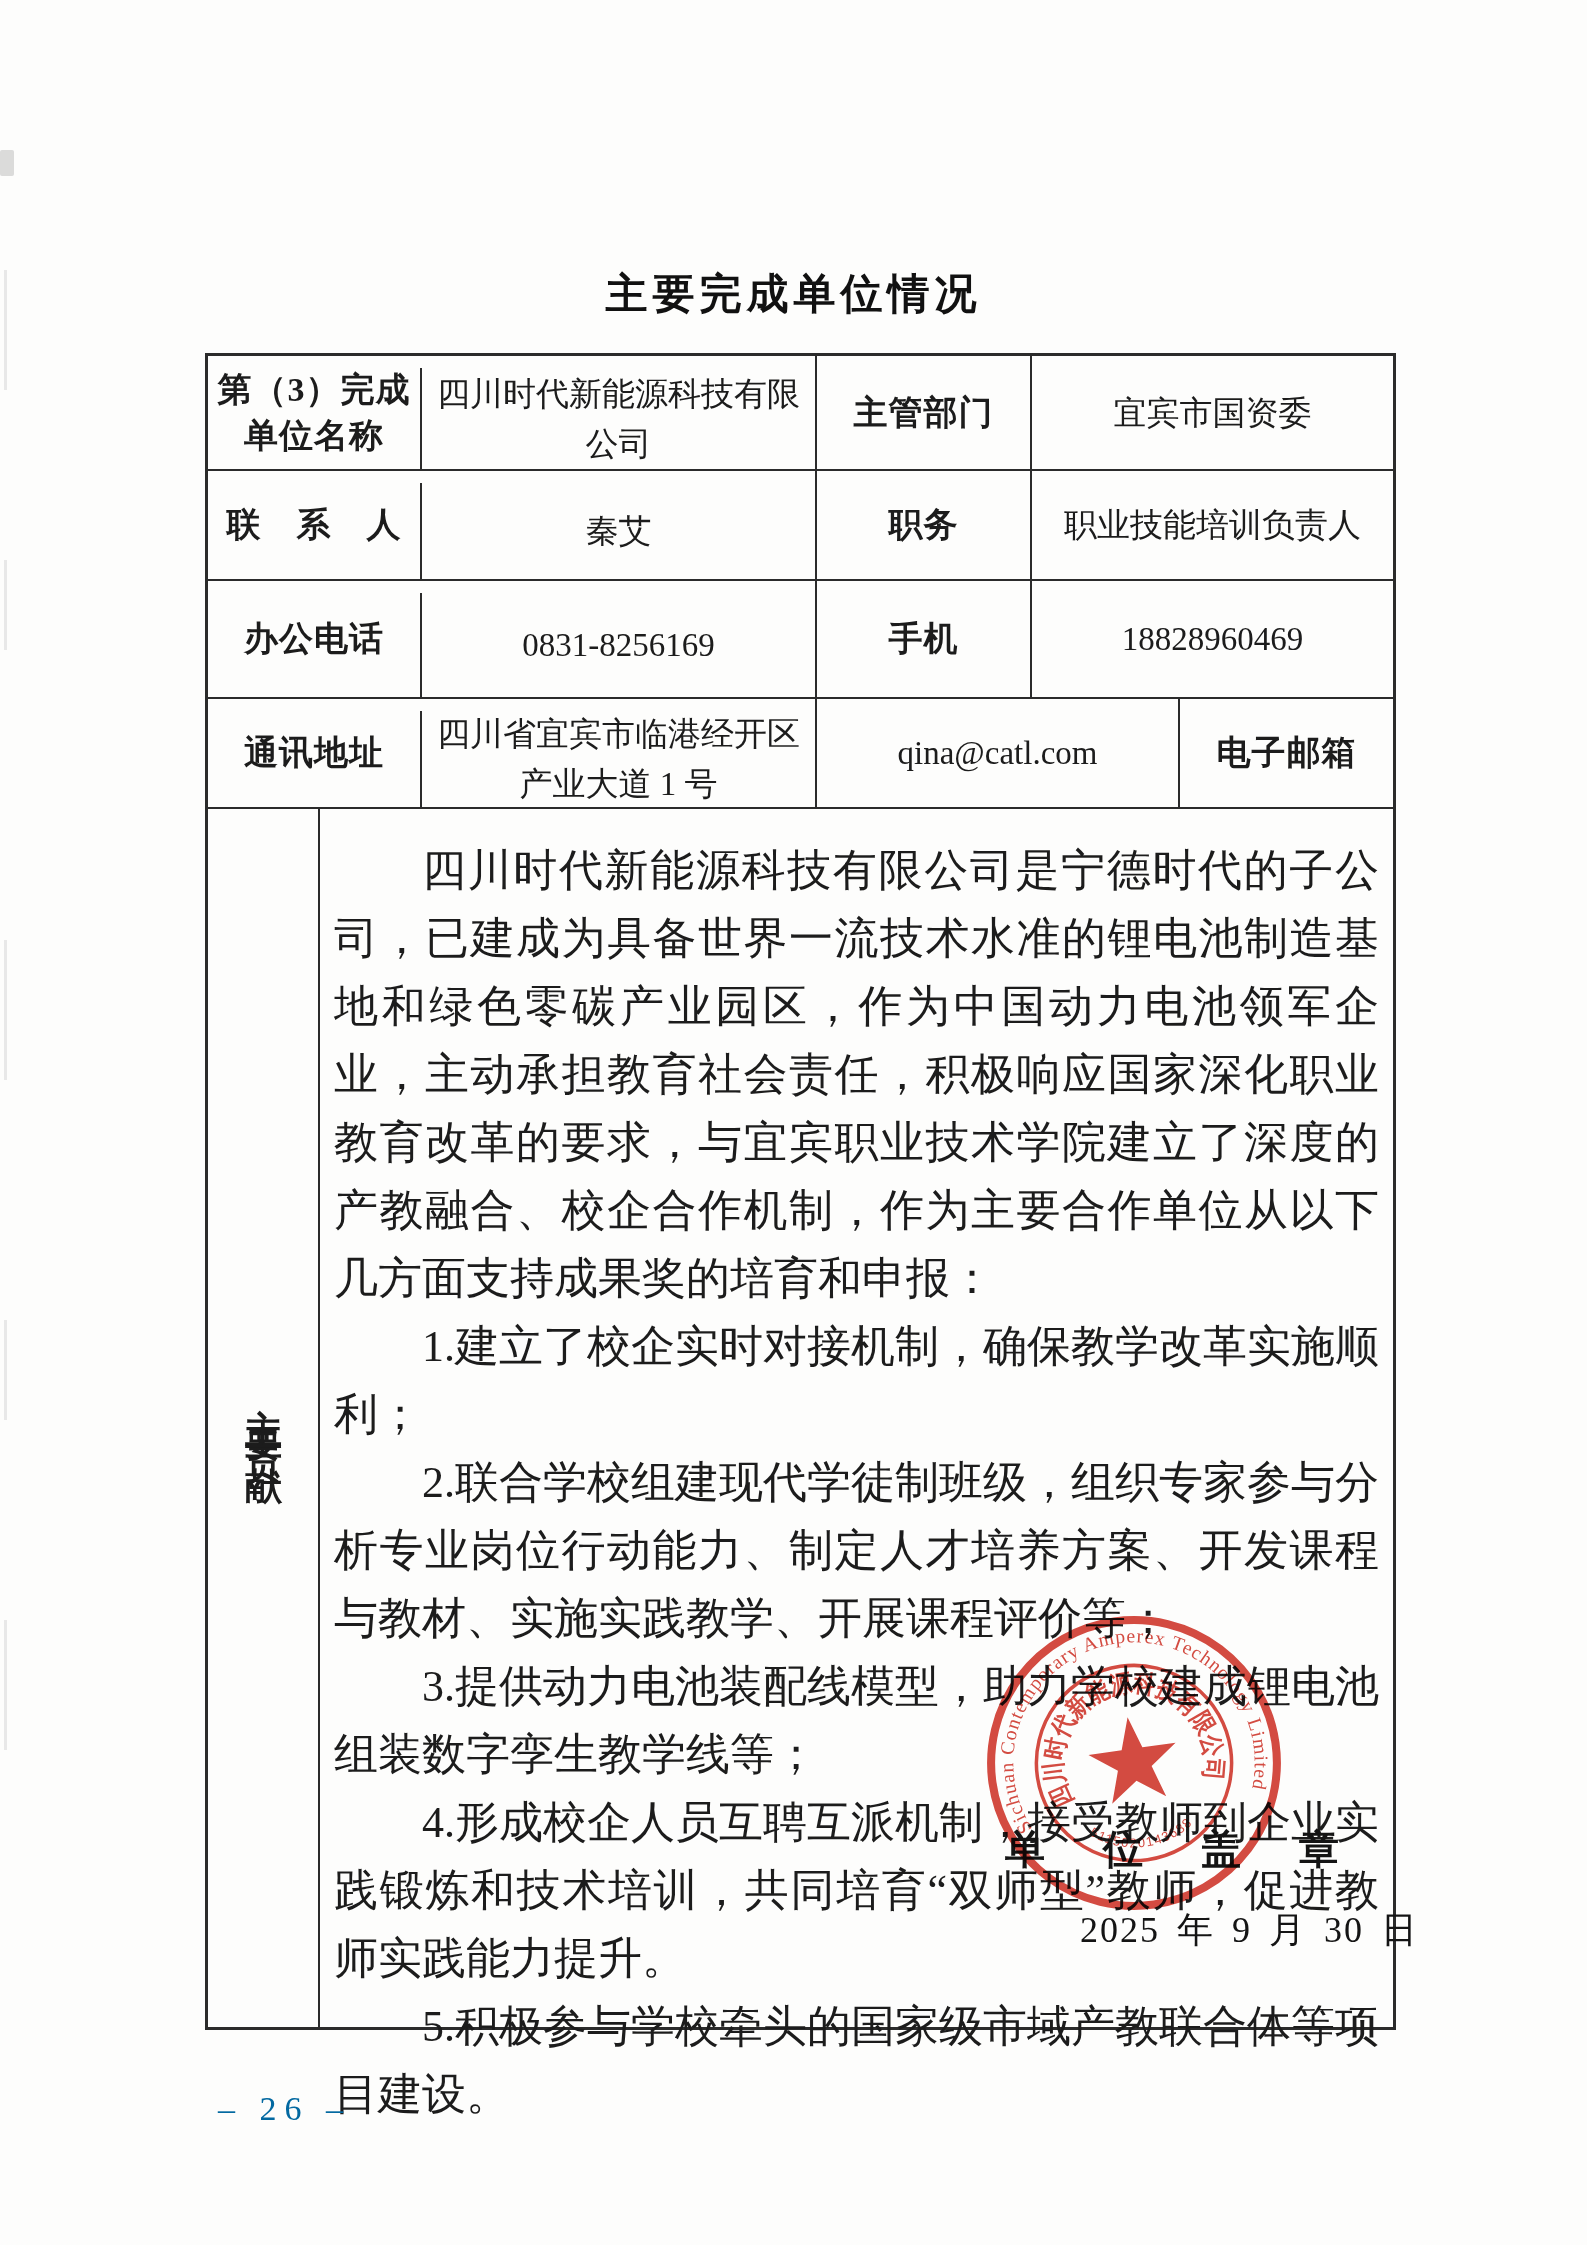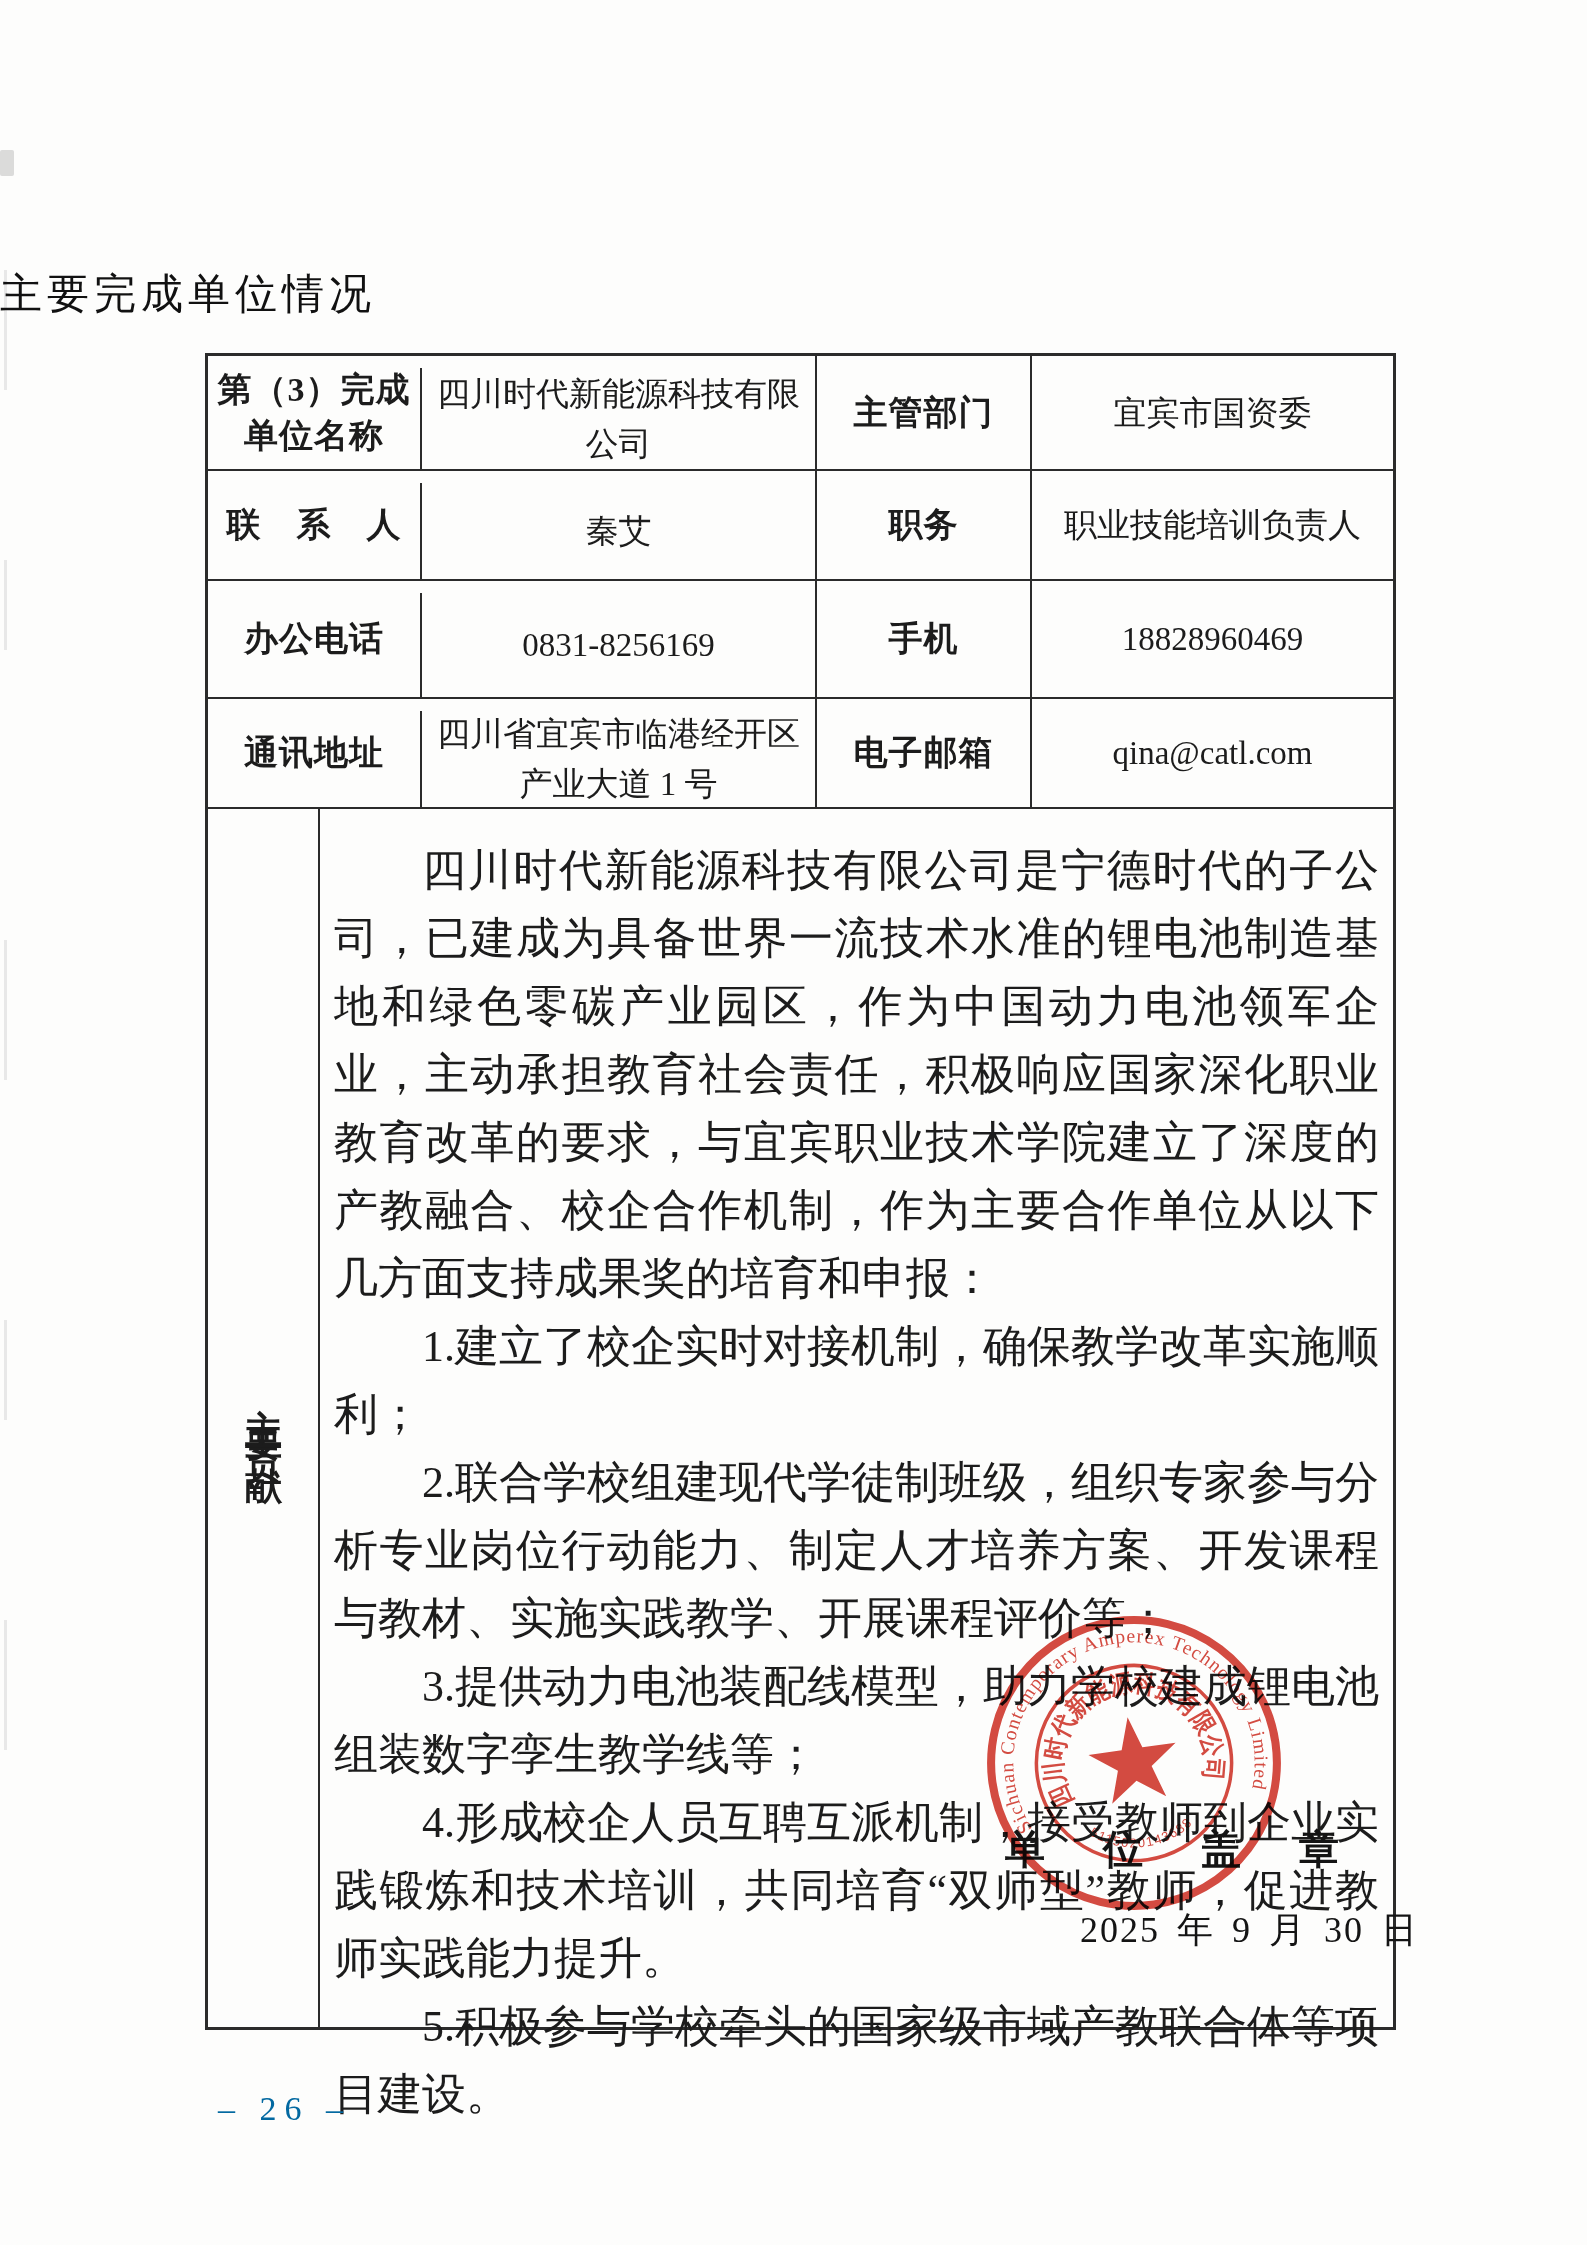--- a/index.html
+++ b/index.html
@@ -12,22 +12,23 @@
     overflow: hidden;
     font-family: "Liberation Serif", "DejaVu Serif", serif;
     color: #1c1c1c;
   }
   
   .scan-mark { position:absolute; background:#9b9b9b; opacity:.35; border-radius:2px; }
   .scan-line { position:absolute; width:3px; background:#b5b5b5; opacity:.28; }
 
   .doc-title {
     position:absolute; top:266px; left:0; width:100%;
+    text-align:center;
     font-family:"Liberation Sans","DejaVu Sans",sans-serif;
-    font-weight:400; font-size:42px; letter-spacing:5px; color:#111;
+    font-weight:700; font-size:42px; letter-spacing:5px; color:#111;
   }
 
   .info-table {
     position:absolute; left:205px; top:353px;
     width:1191px; height:1677px;
     border:3px solid #2b2b2b;
   }
   .trow { display:flex; width:100%; border-top:2px solid #2b2b2b; }
   .trow.first { border-top:none; }
   .tc {
@@ -120,22 +121,22 @@
       <div class="tc nol c1 lab">办公电话</div>
       <div class="tc c2 val">0831-8256169</div>
       <div class="tc c3 lab">手机</div>
       <div class="tc c4 val">18828960469</div>
     </div>
 
     <div class="trow r4">
       <div class="tc nol c1 lab">通讯地址</div>
       <div class="tc c2 val">四川省宜宾市临港经开区
 产业大道 1 号</div>
+      <div class="tc c4 val">qina@catl.com</div>
       <div class="tc c3 lab">电子邮箱</div>
-      <div class="tc c4 val">qina@catl.com</div>
     </div>
 
     <div class="trow r5">
       <div class="tc contrib-label">主要贡献</div>
       <div class="tc contrib-body" style="text-align:justify; white-space:normal; display:block;">
         <p>四川时代新能源科技有限公司是宁德时代的子公司，已建成为具备世界一流技术水准的锂电池制造基地和绿色零碳产业园区，作为中国动力电池领军企业，主动承担教育社会责任，积极响应国家深化职业教育改革的要求，与宜宾职业技术学院建立了深度的产教融合、校企合作机制，作为主要合作单位从以下几方面支持成果奖的培育和申报：</p>
         <p>1.建立了校企实时对接机制，确保教学改革实施顺利；</p>
         <p>2.联合学校组建现代学徒制班级，组织专家参与分析专业岗位行动能力、制定人才培养方案、开发课程与教材、实施实践教学、开展课程评价等；</p>
         <p>3.提供动力电池装配线模型，助力学校建成锂电池组装数字孪生教学线等；</p>
         <p>4.形成校企人员互聘互派机制，接受教师到企业实践锻炼和技术培训，共同培育“双师型”教师，促进教师实践能力提升。</p>

